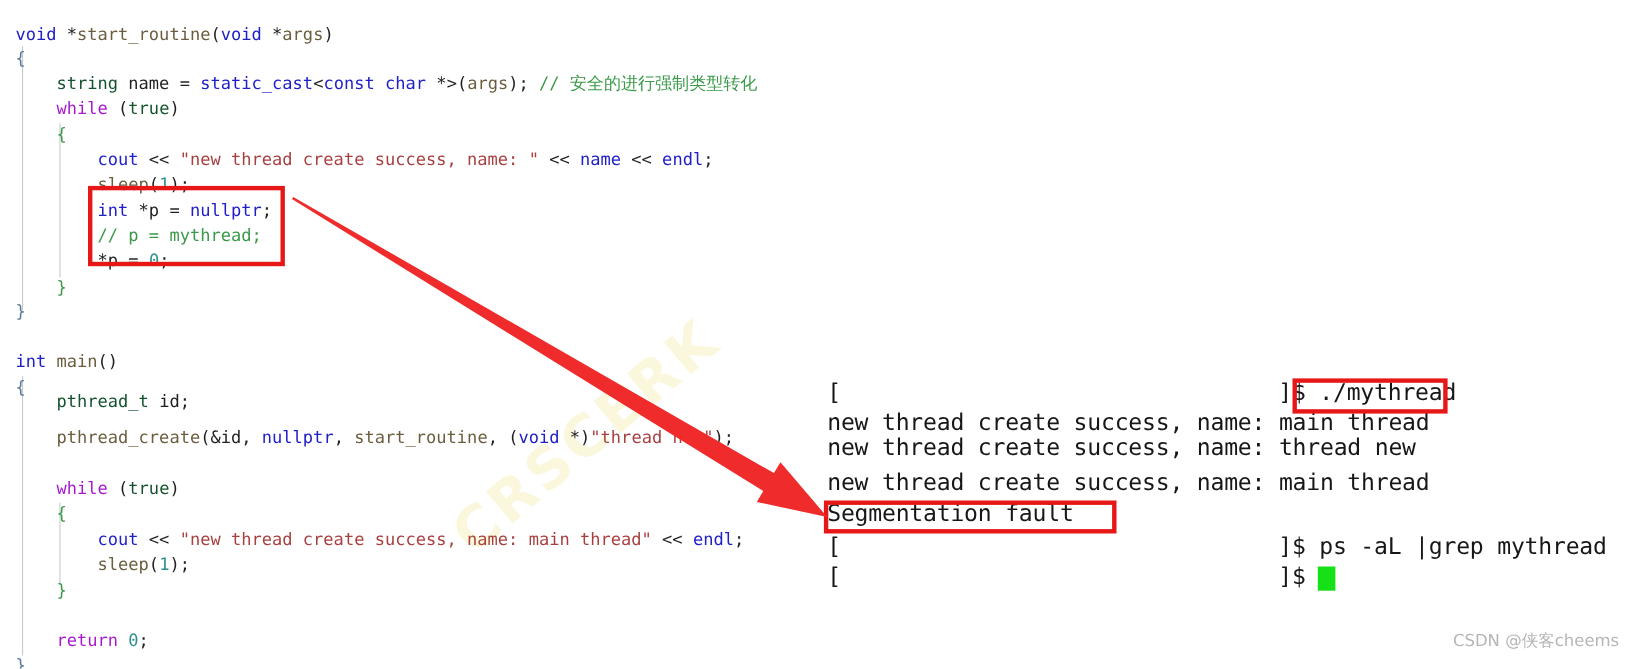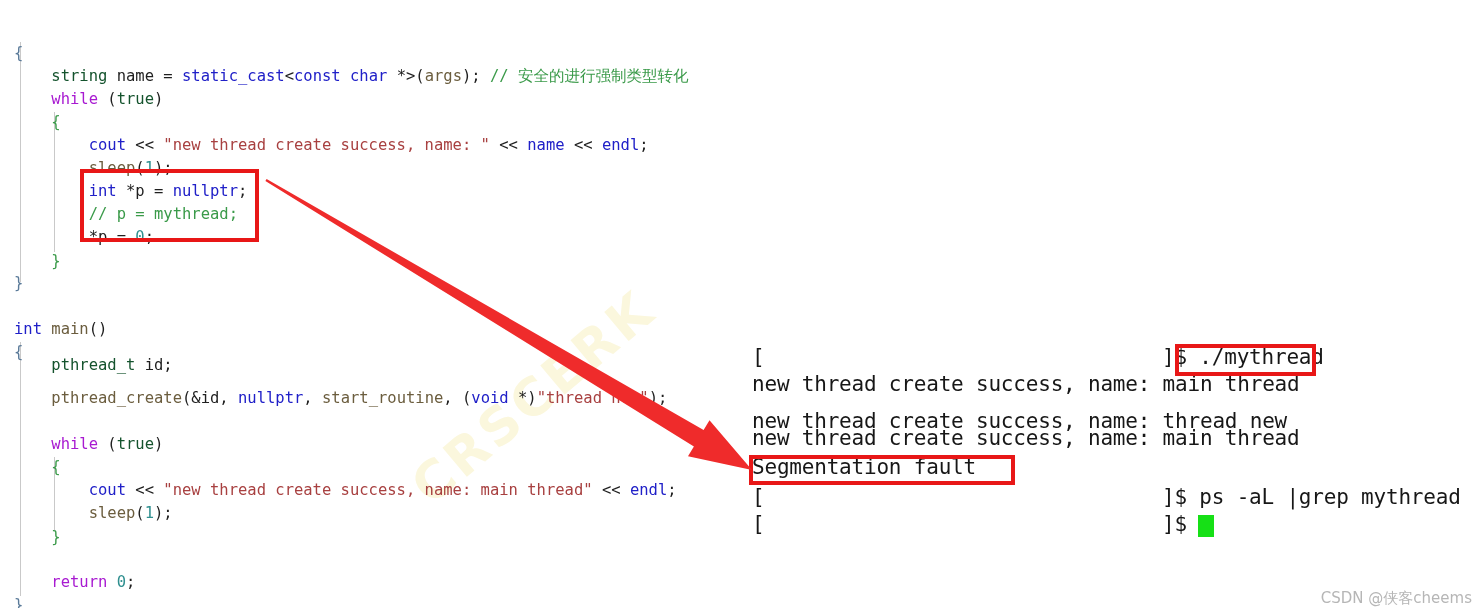--- a/index.html
+++ b/index.html
@@ -127,40 +127,41 @@
     font-weight: bold;
     color: #fbf7dd;
     transform: rotate(-40deg);
     transform-origin: left top;
     letter-spacing: 4px;
     white-space: nowrap;
   }
   .wm-csdn {
     position: absolute;
     right: 12px;
-    bottom: 0;
+    bottom: 16px;
     font-family: "DejaVu Sans", "Liberation Sans", sans-serif;
     font-size: 15px;
     color: #b6b6b6;
     white-space: nowrap;
   }
 </style>
 </head>
 <body>
 
 <div id="screen">
 
   <div class="wm-diag">CRSCERK</div>
 
 
   <div id="code-pane">
       <div class="guide" style="left: 20px; top: 34px; height: 240px;"></div>
       <div class="guide" style="left: 54px; top: 104px; height: 140px;"></div>
       <div class="guide" style="left: 20px; top: 334px; height: 254px;"></div>
       <div class="guide" style="left: 54px; top: 449px; height: 74px;"></div>
+      <div class="code-line" style="top: 12px;"><span class="t-blue">void</span><span class="t-plain"> *</span><span class="t-fn">start_routine</span><span class="t-plain">(</span><span class="t-blue">void</span><span class="t-plain"> *</span><span class="t-fn">args</span><span class="t-plain">)</span></div>
       <div class="code-line" style="top: 34px;"><span class="t-brace-a">{</span></div>
       <div class="code-line" style="top: 57px;"><span class="t-plain">    </span><span class="t-type">string</span><span class="t-plain"> name </span><span class="t-plain">=</span><span class="t-plain"> </span><span class="t-blue">static_cast</span><span class="t-plain">&lt;</span><span class="t-blue">const</span><span class="t-plain"> </span><span class="t-blue">char</span><span class="t-plain"> *&gt;(</span><span class="t-fn">args</span><span class="t-plain">); </span><span class="t-cmt">// 安全的进行强制类型转化</span></div>
       <div class="code-line" style="top: 80px;"><span class="t-plain">    </span><span class="t-key">while</span><span class="t-plain"> (</span><span class="t-type">true</span><span class="t-plain">)</span></div>
       <div class="code-line" style="top: 103px;"><span class="t-plain">    </span><span class="t-brace-b">{</span></div>
       <div class="code-line" style="top: 126px;"><span class="t-plain">        </span><span class="t-blue">cout</span><span class="t-plain"> &lt;&lt; </span><span class="t-str">"new thread create success, name: "</span><span class="t-plain"> &lt;&lt; </span><span class="t-blue">name</span><span class="t-plain"> &lt;&lt; </span><span class="t-blue">endl</span><span class="t-plain">;</span></div>
       <div class="code-line" style="top: 149px;"><span class="t-plain">        </span><span class="t-fn">sleep</span><span class="t-plain">(</span><span class="t-num">1</span><span class="t-plain">);</span></div>
       <div class="code-line" style="top: 172px;"><span class="t-plain">        </span><span class="t-blue">int</span><span class="t-plain"> *p </span><span class="t-plain">=</span><span class="t-plain"> </span><span class="t-blue">nullptr</span><span class="t-plain">;</span></div>
       <div class="code-line" style="top: 195px;"><span class="t-plain">        </span><span class="t-cmt">// p = mythread;</span></div>
       <div class="code-line" style="top: 218px;"><span class="t-plain">        </span><span class="t-plain">*p </span><span class="t-plain">=</span><span class="t-plain"> </span><span class="t-num">0</span><span class="t-plain">;</span></div>
       <div class="code-line" style="top: 242px;"><span class="t-plain">    </span><span class="t-brace-b">}</span></div>
@@ -175,21 +176,21 @@
       <div class="code-line" style="top: 494px;"><span class="t-plain">        </span><span class="t-fn">sleep</span><span class="t-plain">(</span><span class="t-num">1</span><span class="t-plain">);</span></div>
       <div class="code-line" style="top: 518px;"><span class="t-plain">    </span><span class="t-brace-b">}</span></div>
       <div class="code-line" style="top: 563px;"><span class="t-plain">    </span><span class="t-key">return</span><span class="t-plain"> </span><span class="t-num">0</span><span class="t-plain">;</span></div>
       <div class="code-line" style="top: 586px;"><span class="t-brace-a">}</span></div>
     </div>
 
   <div id="terminal">
       <div class="term-line" style="top: 0px;">[</div>
       <div class="term-prompt-tail" style="top: 0px; left: 410px;">]$ ./mythread</div>
       <div class="term-line" style="top: 27px;">new thread create success, name: main thread</div>
-      <div class="term-line" style="top: 64px; text-align: right;">new thread create success, name: thread new</div>
+      <div class="term-line" style="top: 50px; text-align: right;">new thread create success, name: thread new</div>
       <div class="term-line" style="top: 81px;">new thread create success, name: main thread</div>
       <div class="term-line" style="top: 110px;">Segmentation fault</div>
       <div class="term-line" style="top: 140px;">[</div>
       <div class="term-prompt-tail" style="top: 140px; left: 410px;">]$ ps -aL |grep mythread</div>
       <div class="term-line" style="top: 167px;">[</div>
       <div class="term-prompt-tail" style="top: 167px; left: 410px;">]$ </div>
       <div class="cursor-block" style="left: 446px; top: 171px; background: rgb(22, 224, 22);"></div>
     </div>
 
   <div class="redbox" id="box-nullptr" style="left: 80px; top: 169px; width: 179px; height: 73px; border-color: rgb(232, 23, 23);"></div>

